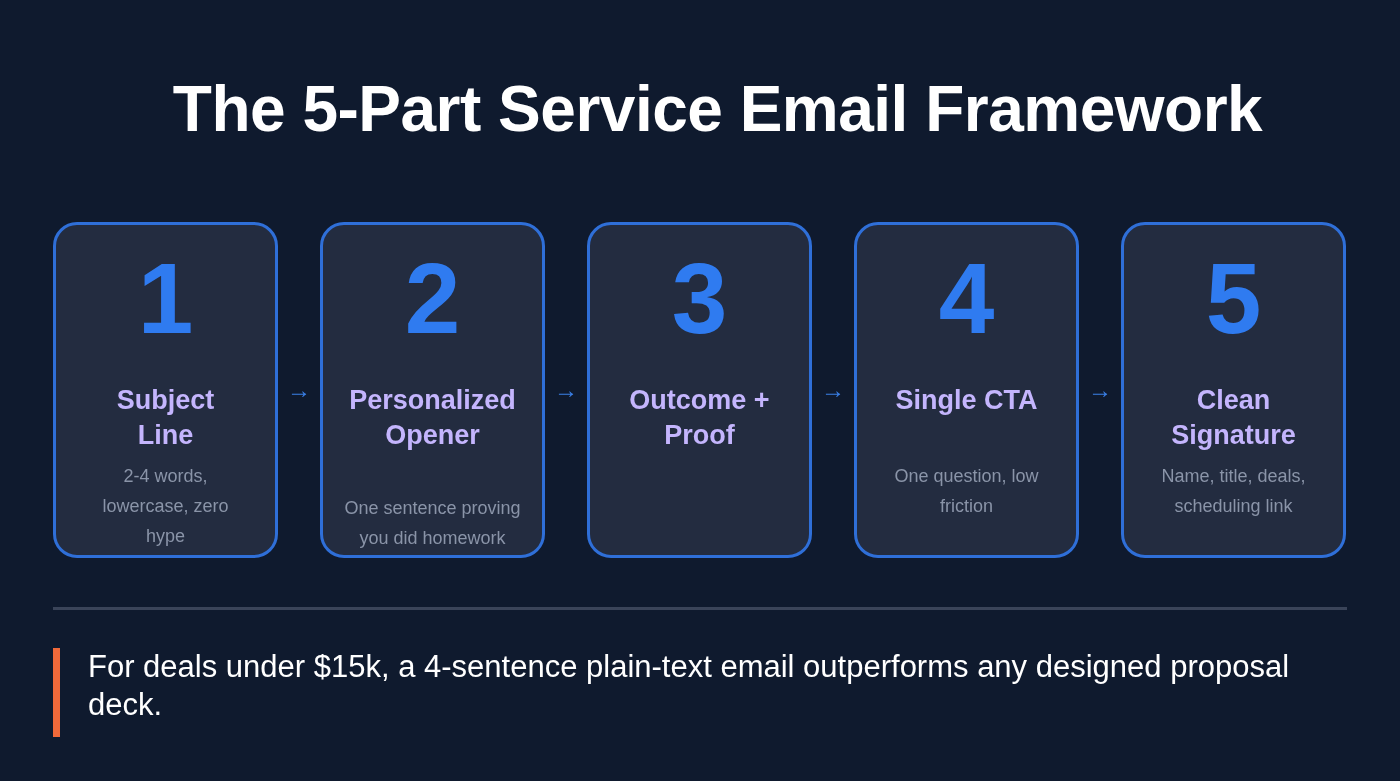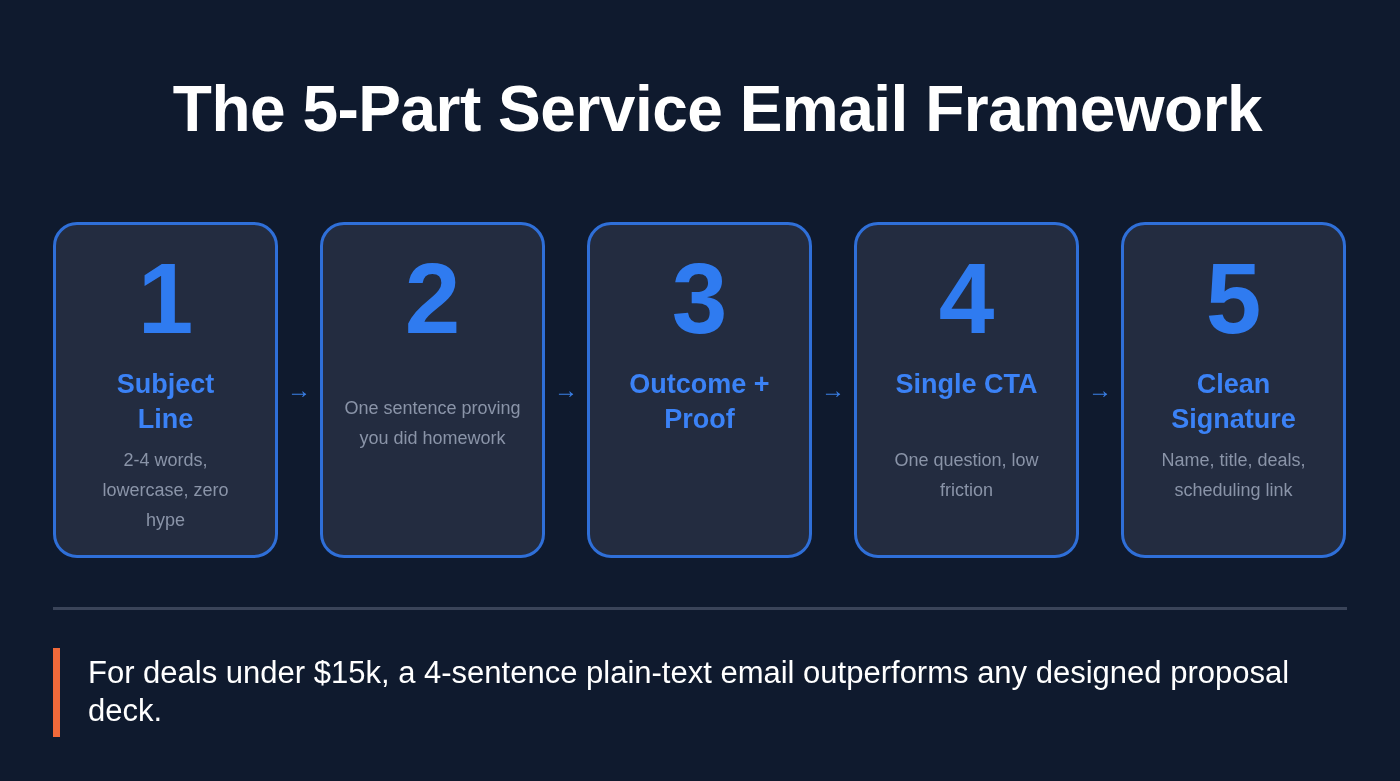--- a/index.html
+++ b/index.html
@@ -29,23 +29,23 @@
     background:#232c40;
     display:flex; flex-direction:column; align-items:center;
     text-align:center;
   }
   .num {
     margin-top:18px;
     font-size:100px; font-weight:700; line-height:110px;
     color:#2f7bf0;
   }
   .heading {
-    margin-top:14px;
+    margin-top:30px;
     font-size:27px; font-weight:700; line-height:35px;
-    color:#3b82f6; min-height:70px;
+    color:#c4b5fd; min-height:70px;
     padding:0 6px;
   }
   .desc {
     margin-top:8px;
     font-size:18px; line-height:30px;
     color:#8a94a8;
     padding:0 10px;
   }
   .arrow {
     width:42px; text-align:center;
@@ -56,39 +56,40 @@
     width:1294px; height:3px; background:#3a4459;
   }
   .callout {
     position:absolute; left:53px; top:648px;
     display:flex; align-items:stretch;
   }
   .callout-bar {
     width:7px; height:89px; background:#f0693a;
   }
   .callout-text {
-    margin-left:28px; margin-top:6px;
+    margin-left:28px; 
     font-size:31px; line-height:38px; color:#ffffff;
     width:1220px;
   }
 </style>
 </head>
 <body>
 
 <div class="title">The 5-Part Service Email Framework</div>
 
 <div class="steps">
   <div class="card">
     <div class="num">1</div>
     <div class="heading" style="width:120px;">Subject Line</div>
     <div class="desc" style="width:130px;">2-4 words, lowercase, zero hype</div>
   </div>
   <div class="arrow">→</div>
   <div class="card">
     <div class="num">2</div>
+    <div class="heading" style="width:200px;">Personalized Opener</div>
     <div class="desc" style="width:190px;margin-top:40px;">One sentence proving you did homework</div>
   </div>
   <div class="arrow">→</div>
   <div class="card">
     <div class="num">3</div>
     <div class="heading" style="width:170px;text-align:center;">Outcome + Proof</div>
   </div>
   <div class="arrow">→</div>
   <div class="card">
     <div class="num">4</div>

